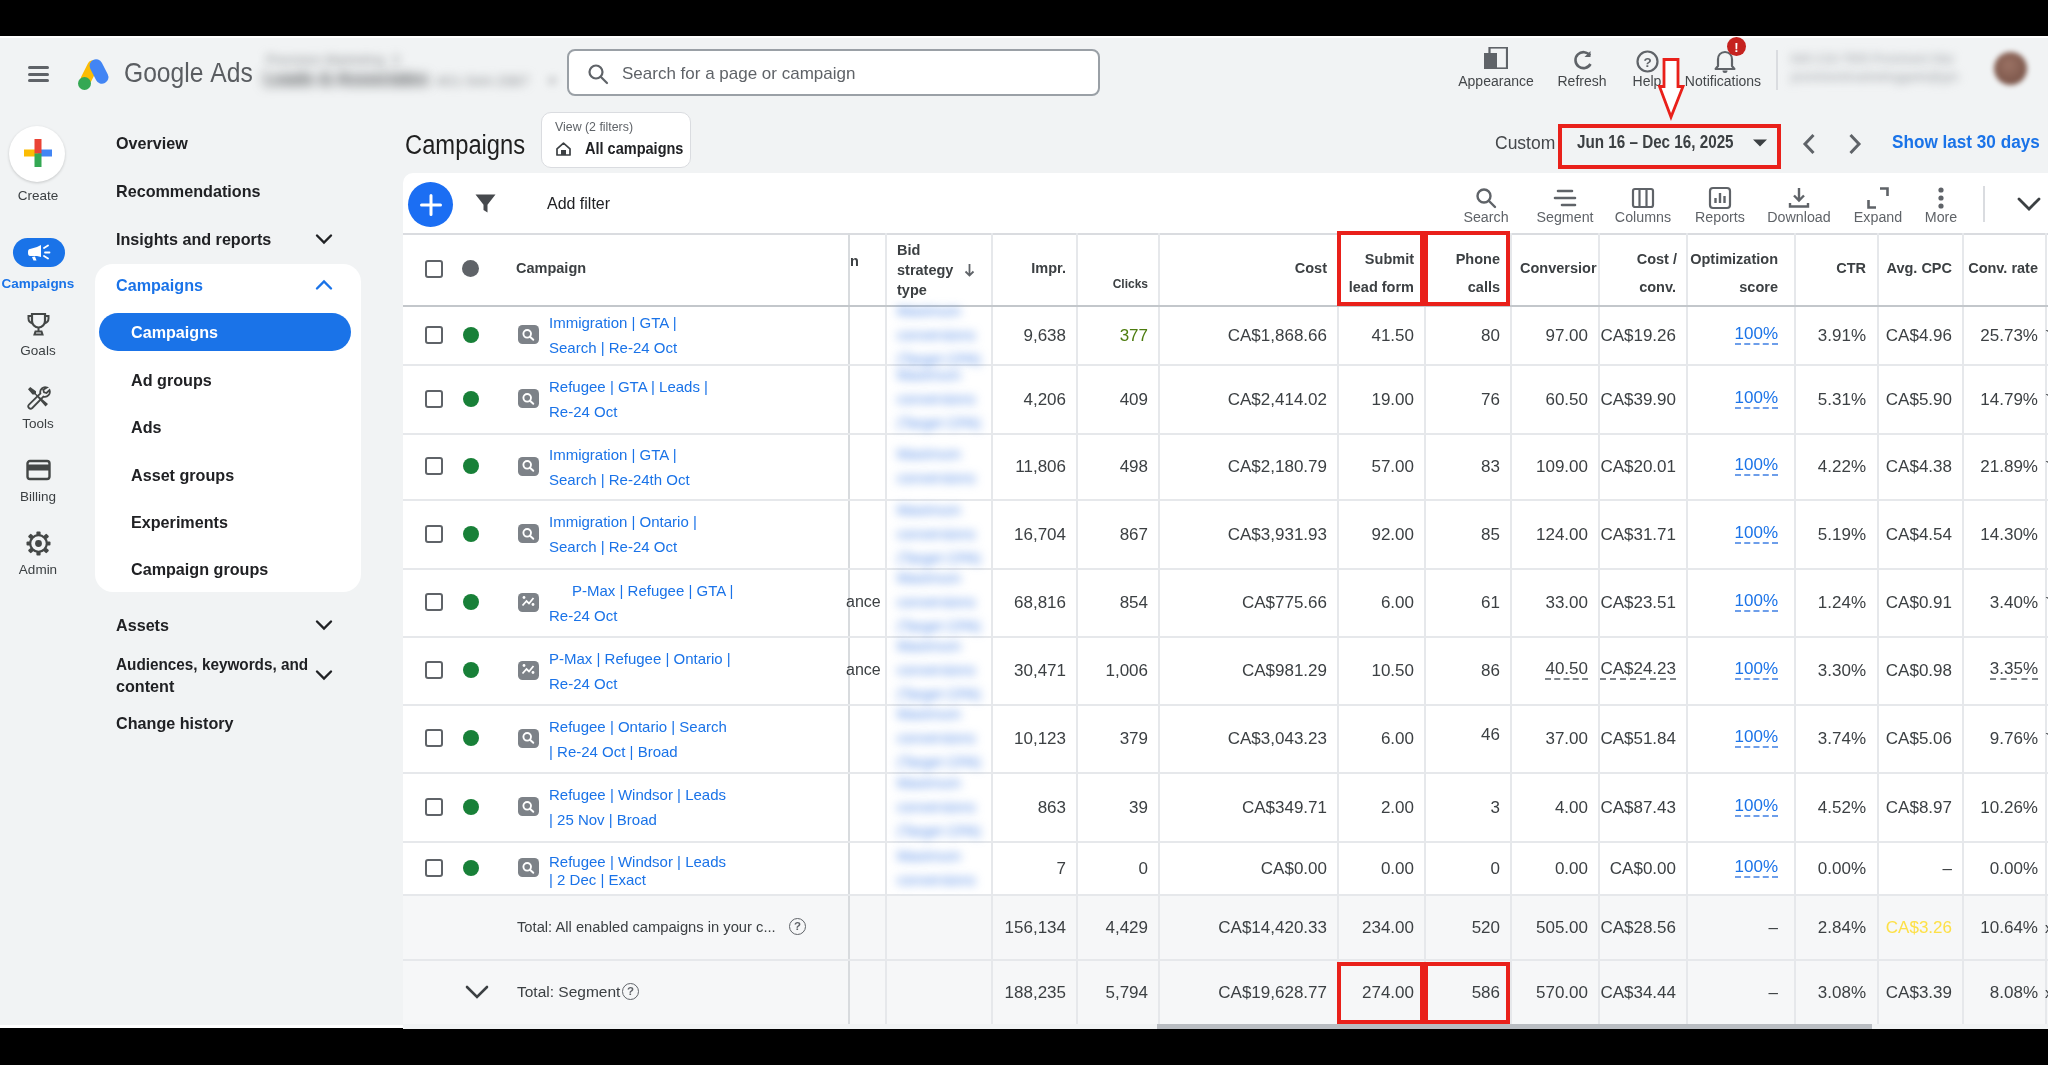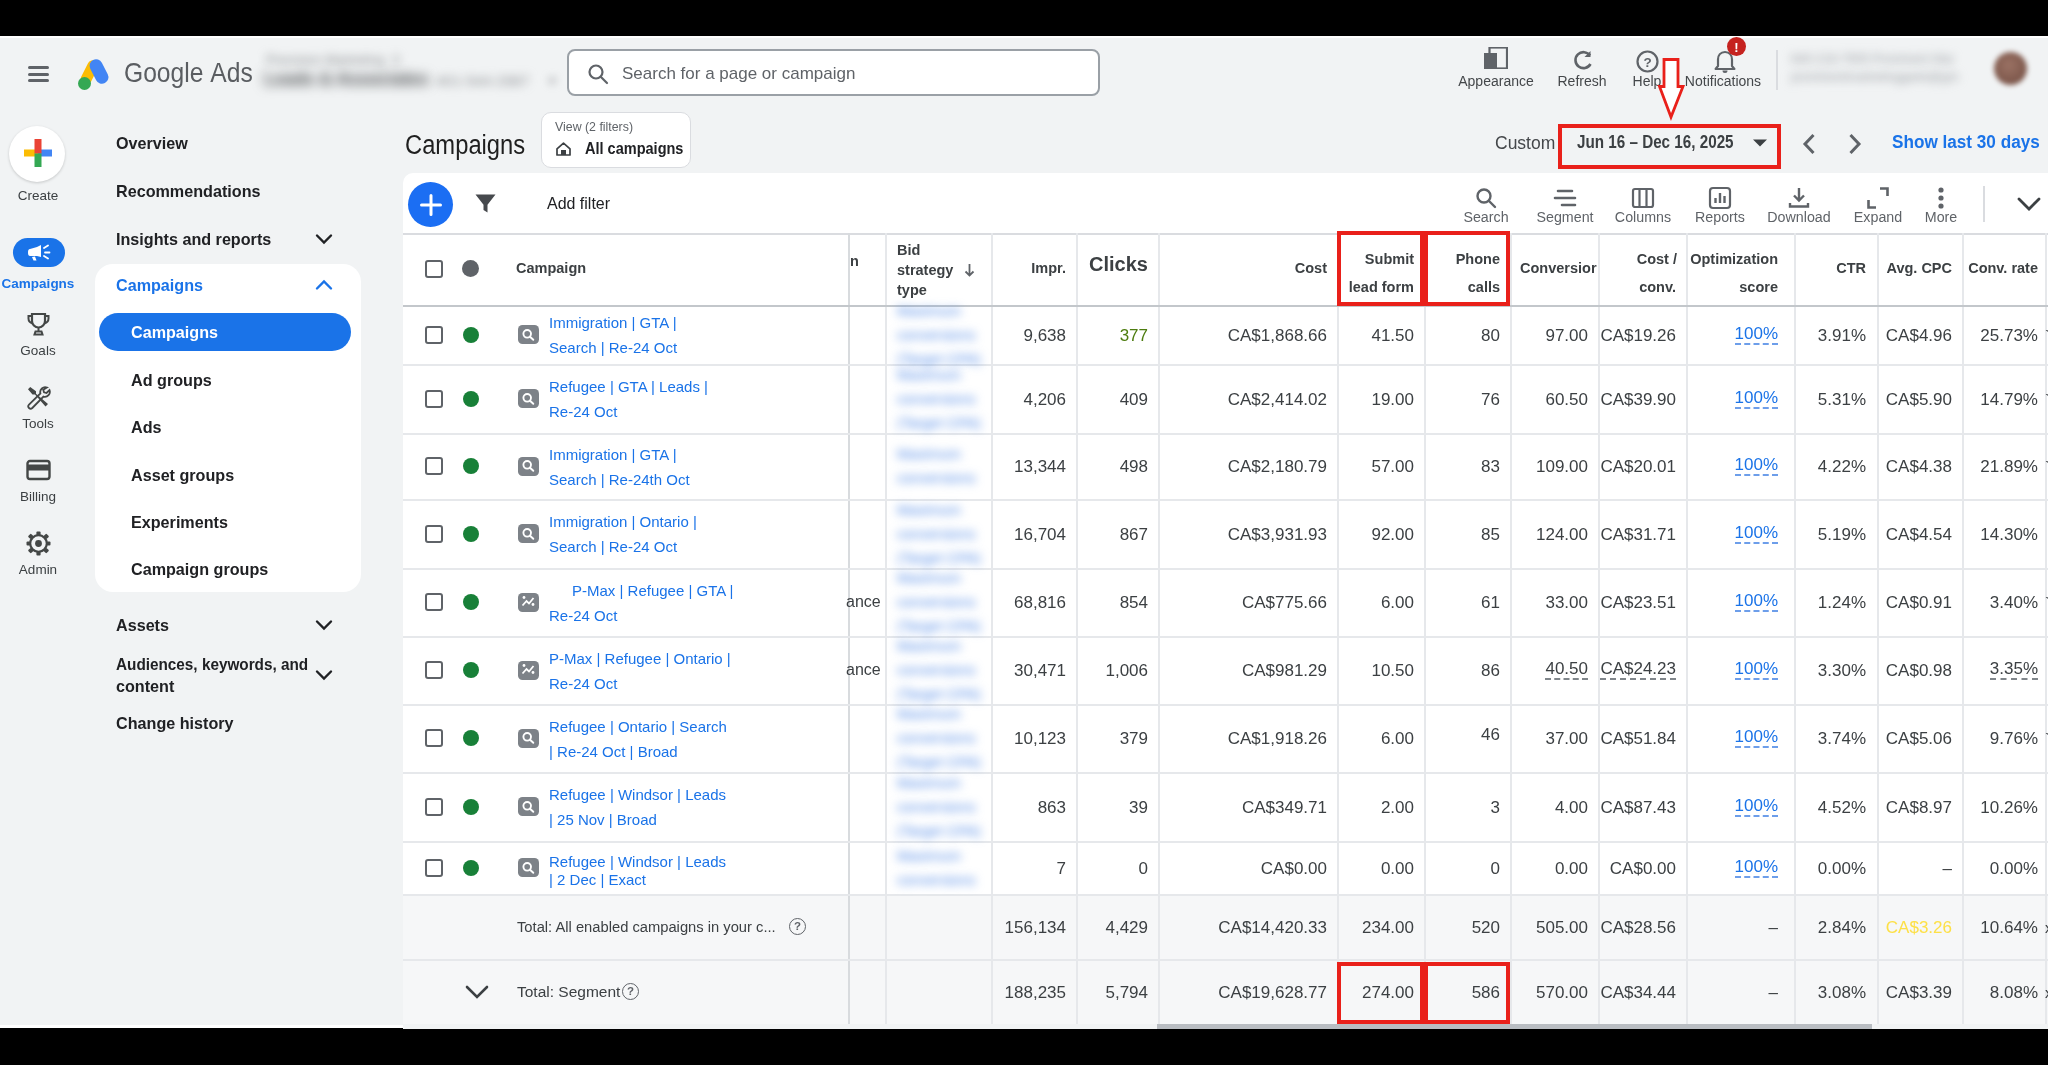--- a/index.html
+++ b/index.html
@@ -238,21 +238,21 @@
 <div class="abs" style="left:462px;top:260px;width:17px;height:17px;border-radius:50%;background:#5f6368"></div>
 <div class="t" style="left:516px;top:268px;font-size:14.5px;color:#3c4043;font-weight:700;transform:translateY(-50%);transform-origin:left center;">Campaign</div>
 <div class="t" style="left:850px;top:261px;font-size:14.5px;color:#3c4043;font-weight:700;transform:translateY(-50%);transform-origin:left center;">n</div>
 <div class="t" style="left:897px;top:250px;font-size:14.5px;color:#3c4043;font-weight:700;transform:translateY(-50%);transform-origin:left center;">Bid</div>
 <div class="t" style="left:897px;top:270px;font-size:14.5px;color:#3c4043;font-weight:700;transform:translateY(-50%);transform-origin:left center;">strategy</div>
 <div class="t" style="left:897px;top:290px;font-size:14.5px;color:#3c4043;font-weight:700;transform:translateY(-50%);transform-origin:left center;">type</div>
 <svg class="abs" style="left:963px;top:263px;" width="13" height="15" viewBox="0 0 13 15">
     <path d="M6.5 1 v11 M2.5 8.5 L6.5 12.5 L10.5 8.5" fill="none" stroke="#5f6368" stroke-width="1.8"></path>
   </svg>
 <div class="t" style="right:982px;top:268px;font-size:14.5px;color:#3c4043;font-weight:700;transform:translateY(-50%);transform-origin:right center;">Impr.</div>
-<div class="t" style="right:900px;top:264px;font-size:20px;color:#3c4043;font-weight:700;transform:translateY(-50%);transform-origin:right center;">Clicks</div>
+<div class="t" style="right:900px;top:284px;font-size:12px;color:#3c4043;font-weight:700;transform:translateY(-50%);transform-origin:right center;">Clicks</div>
 <div class="t" style="right:721px;top:268px;font-size:14.5px;color:#3c4043;font-weight:700;transform:translateY(-50%);transform-origin:right center;">Cost</div>
 <div class="t" style="right:634px;top:259px;font-size:14.5px;color:#3c4043;font-weight:700;transform:translateY(-50%);transform-origin:right center;">Submit</div>
 <div class="t" style="right:634px;top:287px;font-size:14.5px;color:#3c4043;font-weight:700;transform:translateY(-50%);transform-origin:right center;">lead form</div>
 <div class="t" style="right:548px;top:259px;font-size:14.5px;color:#3c4043;font-weight:700;transform:translateY(-50%);transform-origin:right center;">Phone</div>
 <div class="t" style="right:548px;top:287px;font-size:14.5px;color:#3c4043;font-weight:700;transform:translateY(-50%);transform-origin:right center;">calls</div>
 <div class="t" style="left:1520px;top:268px;font-size:14.5px;color:#3c4043;font-weight:700;transform:translateY(-50%);transform-origin:left center;">Conversior</div>
 <div class="t" style="right:371px;top:259px;font-size:14.5px;color:#3c4043;font-weight:700;transform:translateY(-50%);transform-origin:right center;">Cost /</div>
 <div class="t" style="right:372px;top:287px;font-size:14.5px;color:#3c4043;font-weight:700;transform:translateY(-50%);transform-origin:right center;">conv.</div>
 <div class="t" style="right:270px;top:259px;font-size:14.5px;color:#3c4043;font-weight:700;transform:translateY(-50%);transform-origin:right center;">Optimization</div>
 <div class="t" style="right:270px;top:287px;font-size:14.5px;color:#3c4043;font-weight:700;transform:translateY(-50%);transform-origin:right center;">score</div>
@@ -309,21 +309,21 @@
 <div class="abs" style="left:463px;top:458.0px;width:16px;height:16px;border-radius:50%;background:#188038"></div>
 <div class="abs" style="left:517.5px;top:456.5px;width:21.5px;height:19px;border-radius:4.5px;background:#7d8288"></div>
 <svg class="abs" style="left:519px;top:457.0px;" width="18" height="18" viewBox="0 0 18 18">
     <circle cx="8.2" cy="7.8" r="3.8" fill="none" stroke="#fff" stroke-width="1.9"></circle>
     <line x1="11" y1="10.7" x2="14.3" y2="13.8" stroke="#fff" stroke-width="1.9" stroke-linecap="round"></line>
   </svg>
 <div class="t" style="left:549px;top:453.5px;font-size:15px;color:#1a73e8;font-weight:400;transform:translateY(-50%);transform-origin:left center;">Immigration | GTA |</div>
 <div class="t" style="left:549px;top:478.5px;font-size:15px;color:#1a73e8;font-weight:400;transform:translateY(-50%);transform-origin:left center;">Search | Re-24th Oct</div>
 <div class="t" style="left:897px;top:454.0px;font-size:15.5px;color:#4f88e6;font-weight:400;transform:translateY(-50%) scaleX(0.95);transform-origin:left center;filter:blur(5px)">Maximum</div>
 <div class="t" style="left:897px;top:478.0px;font-size:15.5px;color:#4f88e6;font-weight:400;transform:translateY(-50%) scaleX(0.95);transform-origin:left center;filter:blur(5px)">conversions</div>
-<div class="t" style="right:982px;top:466.0px;font-size:17px;color:#3c4043;font-weight:400;transform:translateY(-50%);transform-origin:right center;">13,344</div>
+<div class="t" style="right:982px;top:466.0px;font-size:17px;color:#3c4043;font-weight:400;transform:translateY(-50%);transform-origin:right center;">11,806</div>
 <div class="t" style="right:900px;top:466.0px;font-size:17px;color:#3c4043;font-weight:400;transform:translateY(-50%);transform-origin:right center;">498</div>
 <div class="t" style="right:721px;top:466.0px;font-size:17px;color:#3c4043;font-weight:400;transform:translateY(-50%);transform-origin:right center;">CA$2,180.79</div>
 <div class="t" style="right:634px;top:466.0px;font-size:17px;color:#3c4043;font-weight:400;transform:translateY(-50%);transform-origin:right center;">57.00</div>
 <div class="t" style="right:548px;top:466.0px;font-size:17px;color:#3c4043;font-weight:400;transform:translateY(-50%);transform-origin:right center;">83</div>
 <div class="t" style="right:460px;top:466.0px;font-size:17px;color:#3c4043;font-weight:400;transform:translateY(-50%);transform-origin:right center;">109.00</div>
 <div class="t" style="right:372px;top:466.0px;font-size:17px;color:#3c4043;font-weight:400;transform:translateY(-50%);transform-origin:right center;">CA$20.01</div>
 <div class="t" style="right:182px;top:466.0px;font-size:17px;color:#3c4043;font-weight:400;transform:translateY(-50%);transform-origin:right center;">4.22%</div>
 <div class="t" style="right:96px;top:466.0px;font-size:17px;color:#3c4043;font-weight:400;transform:translateY(-50%);transform-origin:right center;">CA$4.38</div>
 <div class="t" style="right:10px;top:466.0px;font-size:17px;color:#3c4043;font-weight:400;transform:translateY(-50%);transform-origin:right center;">21.89%</div>
 <div class="t" style="right:270px;top:466.0px;font-size:17px;color:#1a73e8;font-weight:400;transform:translateY(-50%);transform-origin:right center;border-bottom:2px dashed #6d9eea;padding-bottom:1px;">100%</div>
@@ -407,21 +407,21 @@
     <circle cx="8.2" cy="7.8" r="3.8" fill="none" stroke="#fff" stroke-width="1.9"></circle>
     <line x1="11" y1="10.7" x2="14.3" y2="13.8" stroke="#fff" stroke-width="1.9" stroke-linecap="round"></line>
   </svg>
 <div class="t" style="left:549px;top:725.5px;font-size:15px;color:#1a73e8;font-weight:400;transform:translateY(-50%);transform-origin:left center;">Refugee | Ontario | Search</div>
 <div class="t" style="left:549px;top:750.5px;font-size:15px;color:#1a73e8;font-weight:400;transform:translateY(-50%);transform-origin:left center;">| Re-24 Oct | Broad</div>
 <div class="t" style="left:897px;top:714.0px;font-size:15.5px;color:#4f88e6;font-weight:400;transform:translateY(-50%) scaleX(0.95);transform-origin:left center;filter:blur(5px)">Maximum</div>
 <div class="t" style="left:897px;top:738.0px;font-size:15.5px;color:#4f88e6;font-weight:400;transform:translateY(-50%) scaleX(0.95);transform-origin:left center;filter:blur(5px)">conversions</div>
 <div class="t" style="left:897px;top:762.0px;font-size:15.5px;color:#4f88e6;font-weight:400;transform:translateY(-50%) scaleX(0.95);transform-origin:left center;filter:blur(5px)">(Target CPA)</div>
 <div class="t" style="right:982px;top:738.0px;font-size:17px;color:#3c4043;font-weight:400;transform:translateY(-50%);transform-origin:right center;">10,123</div>
 <div class="t" style="right:900px;top:738.0px;font-size:17px;color:#3c4043;font-weight:400;transform:translateY(-50%);transform-origin:right center;">379</div>
-<div class="t" style="right:721px;top:738.0px;font-size:17px;color:#3c4043;font-weight:400;transform:translateY(-50%);transform-origin:right center;">CA$1,918.26</div>
+<div class="t" style="right:721px;top:738.0px;font-size:17px;color:#3c4043;font-weight:400;transform:translateY(-50%);transform-origin:right center;">CA$3,043.23</div>
 <div class="t" style="right:634px;top:738.0px;font-size:17px;color:#3c4043;font-weight:400;transform:translateY(-50%);transform-origin:right center;">6.00</div>
 <div class="t" style="right:548px;top:734px;font-size:17px;color:#3c4043;font-weight:400;transform:translateY(-50%);transform-origin:right center;">46</div>
 <div class="t" style="right:460px;top:738.0px;font-size:17px;color:#3c4043;font-weight:400;transform:translateY(-50%);transform-origin:right center;">37.00</div>
 <div class="t" style="right:372px;top:738.0px;font-size:17px;color:#3c4043;font-weight:400;transform:translateY(-50%);transform-origin:right center;">CA$51.84</div>
 <div class="t" style="right:182px;top:738.0px;font-size:17px;color:#3c4043;font-weight:400;transform:translateY(-50%);transform-origin:right center;">3.74%</div>
 <div class="t" style="right:96px;top:738.0px;font-size:17px;color:#3c4043;font-weight:400;transform:translateY(-50%);transform-origin:right center;">CA$5.06</div>
 <div class="t" style="right:10px;top:738.0px;font-size:17px;color:#3c4043;font-weight:400;transform:translateY(-50%);transform-origin:right center;">9.76%</div>
 <div class="t" style="right:270px;top:738.0px;font-size:17px;color:#1a73e8;font-weight:400;transform:translateY(-50%);transform-origin:right center;border-bottom:2px dashed #6d9eea;padding-bottom:1px;">100%</div>
 <div class="abs" style="left:425px;top:797.5px;width:18px;height:18px;border:2px solid #5f6368;border-radius:3px;background:#fff"></div>
 <div class="abs" style="left:463px;top:798.5px;width:16px;height:16px;border-radius:50%;background:#188038"></div>

